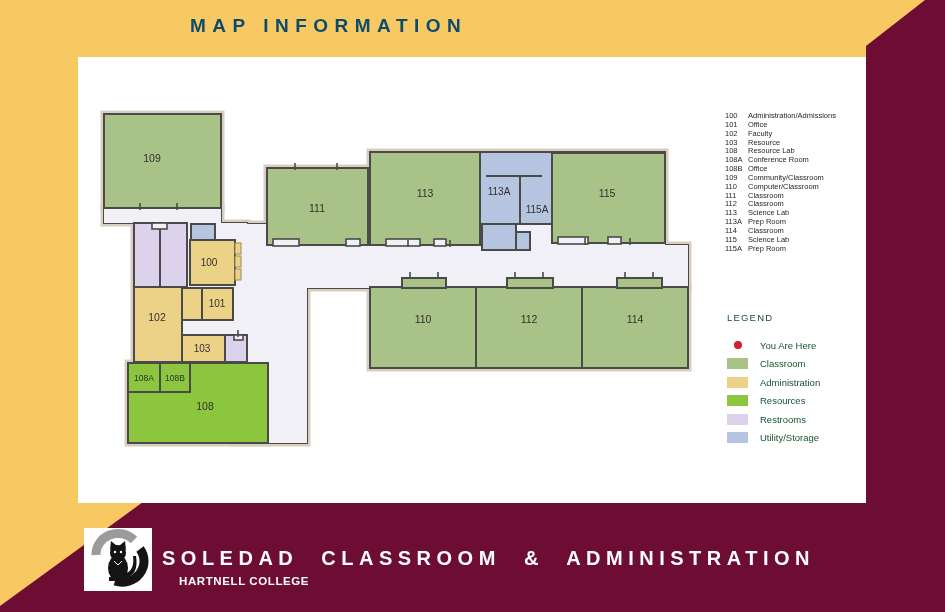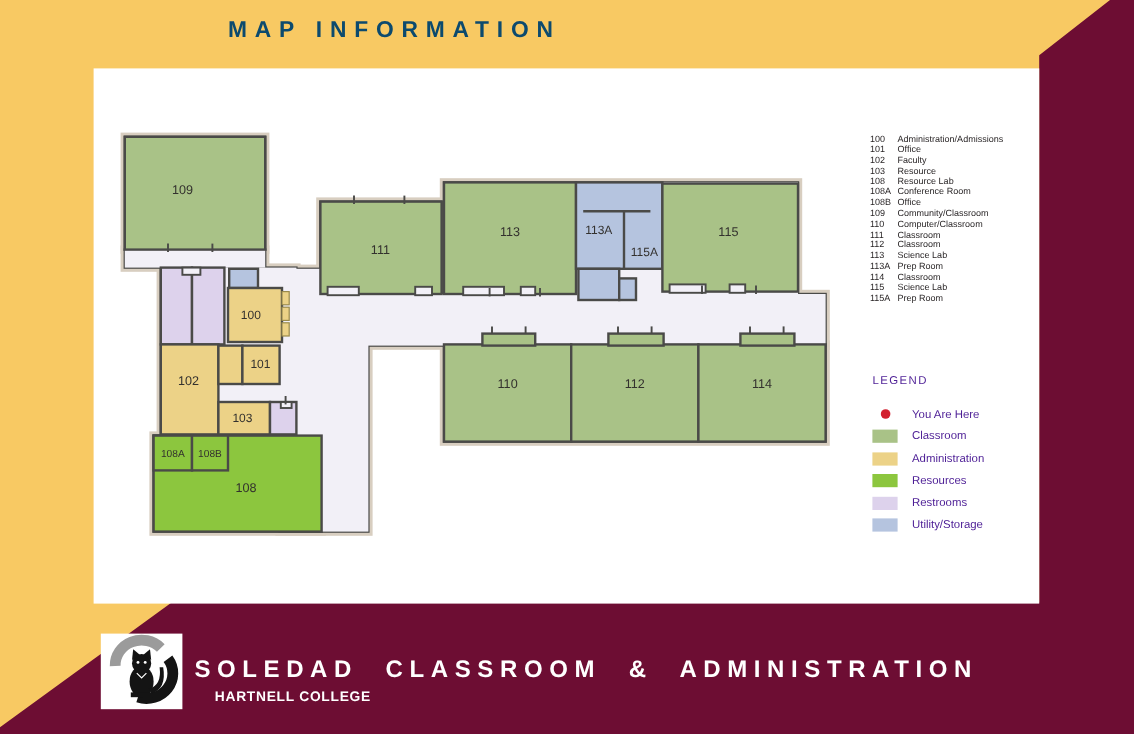--- a/index.html
+++ b/index.html
@@ -25,21 +25,21 @@
   }
   #map-svg{position:absolute;left:12px;top:43px;}
   
   #room-list{
     position:absolute;left:647px;top:55px;width:150px;
     color:#231F20;font-size:7.5px;line-height:8.85px;
   }
   .room-row{display:flex;}
   .room-row .num{width:23px;flex:none;}
   
-  #legend{position:absolute;left:649px;top:255px;width:150px;color:#4c1d95;}
+  #legend{position:absolute;left:649px;top:255px;width:150px;color:#14532d;}
   #legend-title{font-size:9.5px;letter-spacing:1.2px;font-weight:500;}
   #legend-items{margin-top:13px;}
   .legend-row{display:flex;align-items:center;height:18.5px;}
   .legend-swatch{width:21px;height:11px;flex:none;margin-right:12px;}
   .legend-dot-wrap{width:21px;flex:none;margin-right:12px;display:flex;justify-content:center;}
   .legend-dot{width:8px;height:8px;border-radius:50%;}
   .legend-label{font-size:9.5px;text-align:right;}
   
   #logo-box{
     position:absolute;left:84px;top:528px;width:68px;height:63px;

